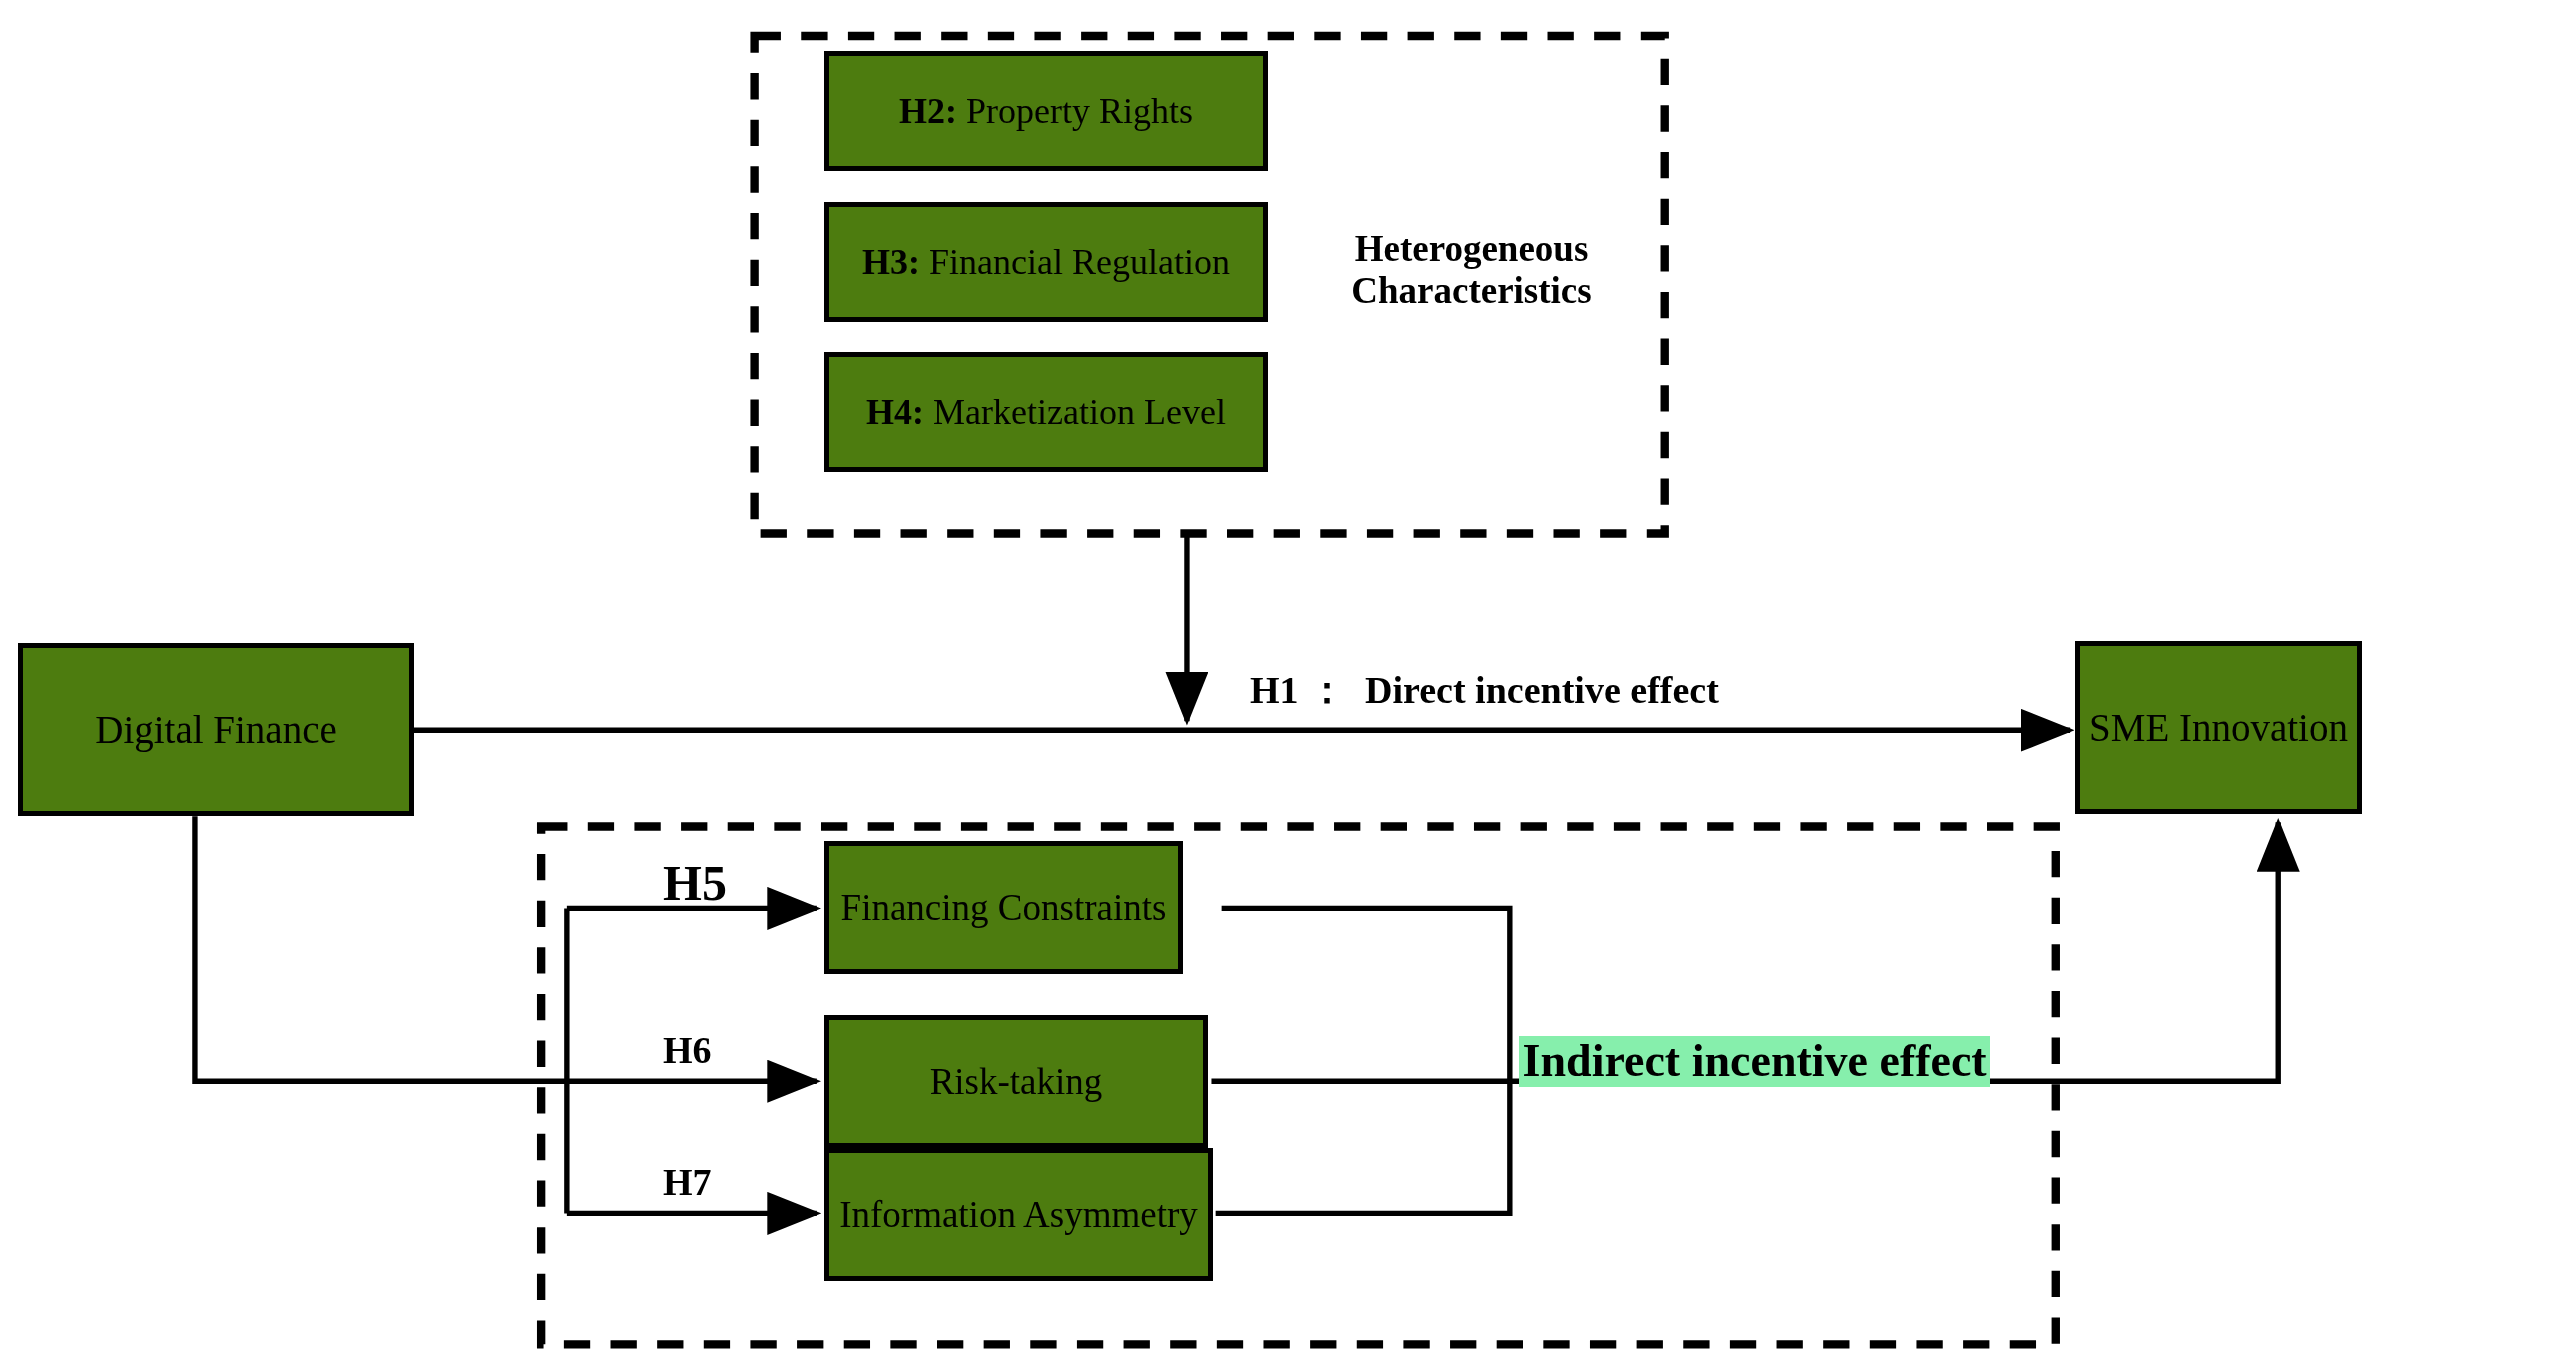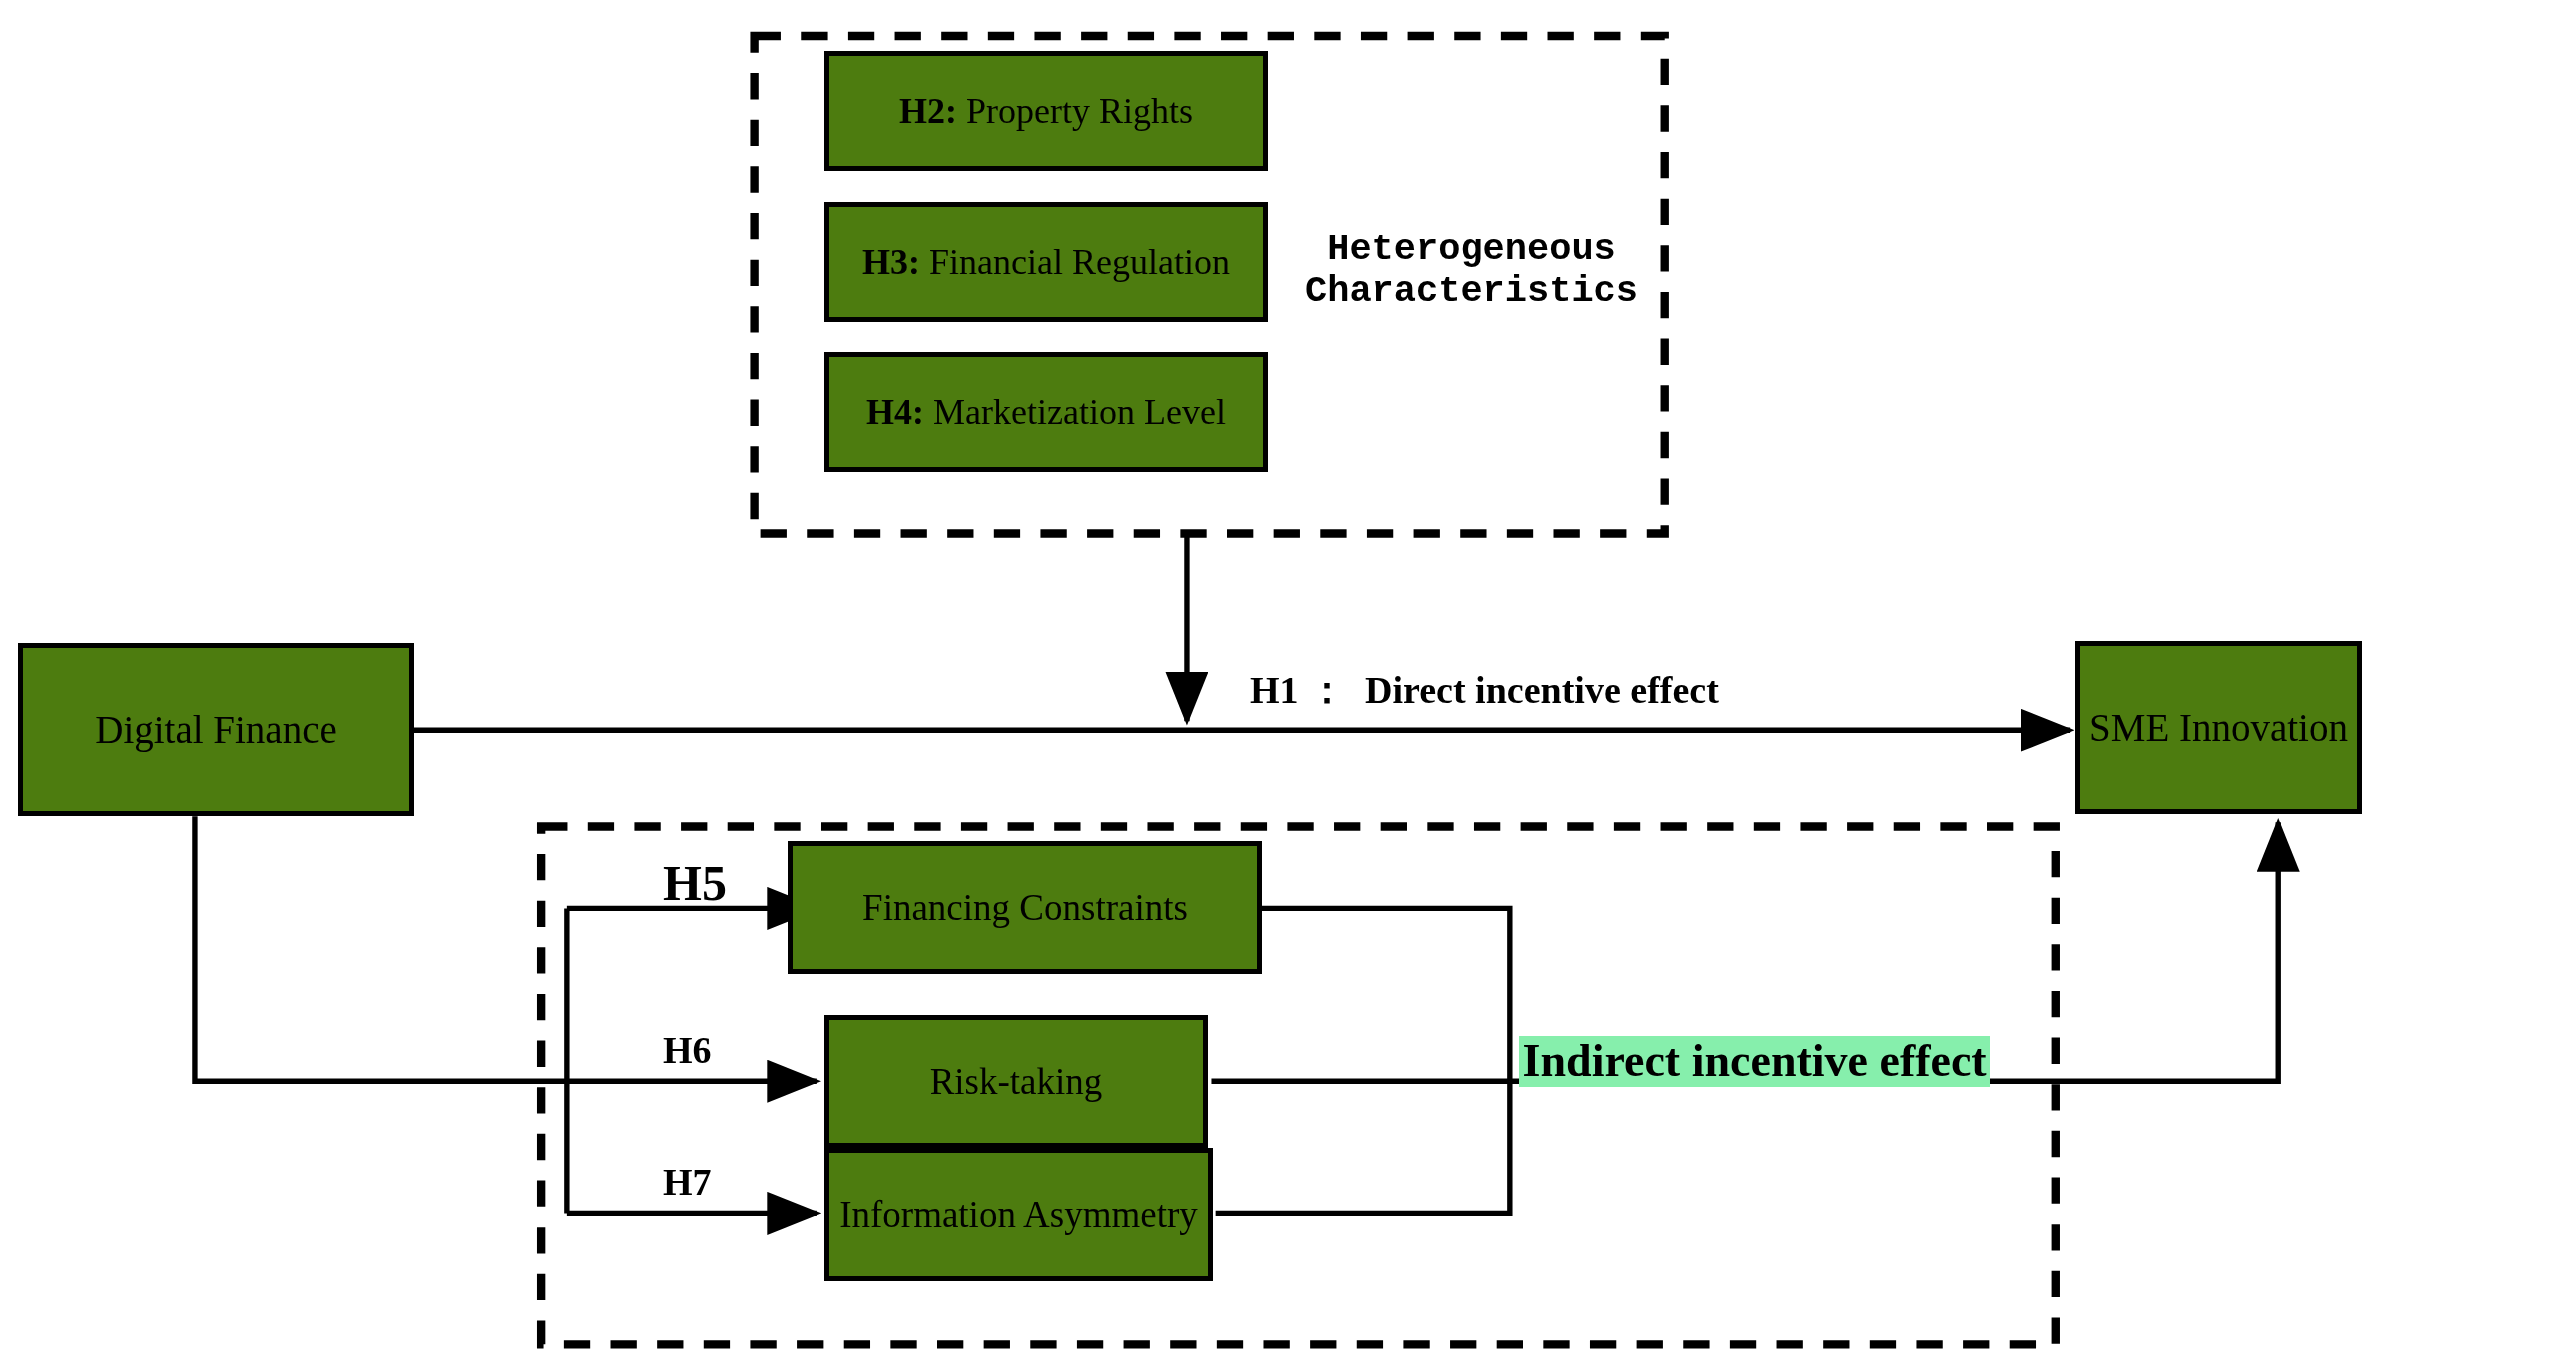--- a/index.html
+++ b/index.html
@@ -35,21 +35,20 @@
     font-weight:bold;
     line-height:1.1;
   }
   .group-title{
     position:absolute;
     text-align:center;
     font-weight:bold;
     line-height:1.14;
     color:#000000;
     white-space:pre-line;
-    font-family:Liberation Mono, monospace;
   }
 </style>
 </head>
 <body>
 
 <div id="root">
 
   <svg viewBox="0 0 4308 2284">
     <defs>
       <marker id="ah-r" markerWidth="10" markerHeight="8" refX="9.2" refY="4" orient="auto" markerUnits="strokeWidth">
@@ -104,21 +103,21 @@
     <span class="txt"><b class="hyp">H3:</b><span> Financial Regulation</span></span>
   </div>
 
   <div class="node" style="left:824px;top:352px;width:444px;height:120px;font-size:36px;">
     <span class="txt"><b class="hyp">H4:</b><span> Marketization Level</span></span>
   </div>
 
   <div class="group-title" style="left:1292px;top:228px;width:359px;font-size:37px;">Heterogeneous
 Characteristics</div>
 
-  <div class="node" style="left:788px;top:841px;width:474px;height:133px;font-size:37px;">
+  <div class="node" style="left:824px;top:841px;width:359px;height:133px;font-size:37px;">
     <span class="txt">Financing Constraints</span>
   </div>
 
   <div class="node" style="left:824px;top:1015px;width:384px;height:133px;font-size:37px;">
     <span class="txt">Risk-taking</span>
   </div>
 
   <div class="node" style="left:824px;top:1148px;width:389px;height:133px;font-size:37px;">
     <span class="txt">Information Asymmetry</span>
   </div>

